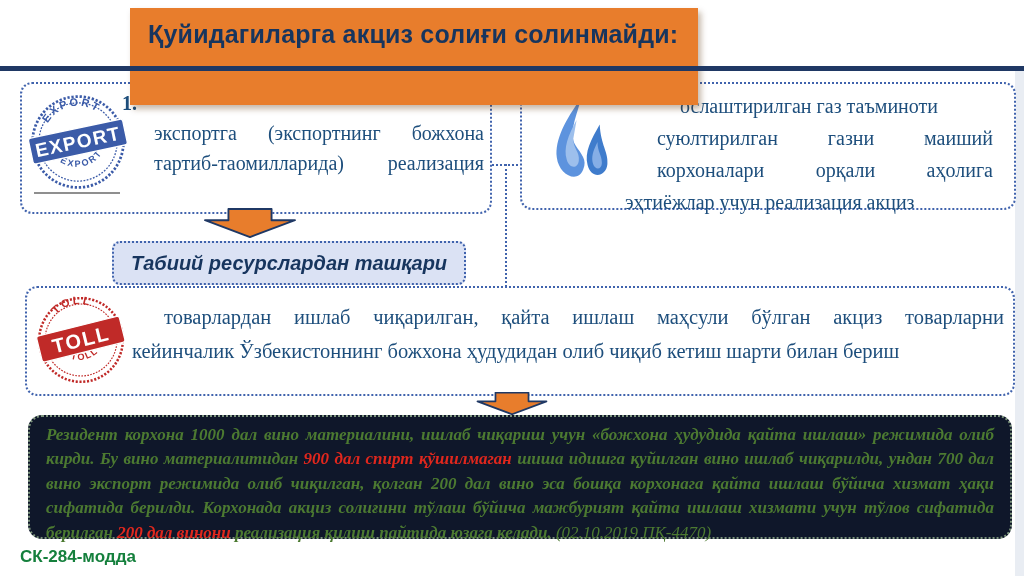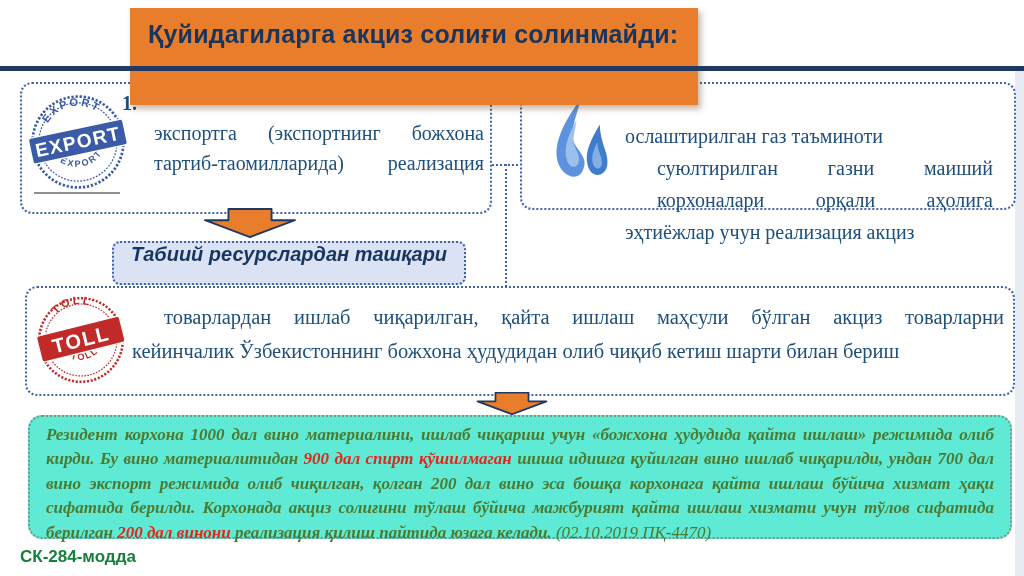--- a/index.html
+++ b/index.html
@@ -16,44 +16,44 @@
              font-size:25px;font-weight:bold;color:#17355e;letter-spacing:.2px;}
 
   
   .dbox{position:absolute;background:#fff;border:2px dotted #4063ad;border-radius:12px;z-index:1;}
   #box-export{left:20px;top:82px;width:468px;height:128px;}
   #box-gas{left:520px;top:82px;width:492px;height:124px;}
   #box-toll{left:25px;top:286px;width:986px;height:106px;}
 
   .btxt{position:absolute;color:#1d4e7c;font-size:20px;}
   .jline{text-align:justify;text-align-last:justify;margin-left:32px;}
-  .rline{text-align:left;margin-top:30px;}
+  .rline{text-align:center;}
   .nline{text-align:left;}
   .num{font-weight:bold;}
 
   #box-export .btxt{left:100px;top:4px;width:362px;line-height:30px;}
   #box-gas .btxt{left:103px;top:6px;width:368px;line-height:32px;}
   #box-toll .btxt{left:105px;top:12px;width:872px;line-height:34px;font-size:20.5px;}
 
   
   .conn-h{position:absolute;left:489px;top:164px;width:33px;height:0;border-top:2px dotted #4063ad;z-index:0;}
   .conn-v{position:absolute;left:505px;top:164px;width:0;height:123px;border-left:2px dotted #4063ad;z-index:0;}
 
   
   #note-natural{position:absolute;left:112px;top:241px;width:350px;height:40px;background:#dbe2f4;
                 border:2px dotted #4063ad;border-radius:8px;z-index:1;
-                display:flex;justify-content:center;}
+                display:flex;align-items:center;justify-content:center;}
   #note-natural span{font-family:"Liberation Sans","DejaVu Sans",sans-serif;font-weight:bold;font-style:italic;
                      font-size:20px;color:#17355e;}
 
   
   .arrow{position:absolute;z-index:2;}
 
   
-  #example{position:absolute;left:28px;top:415px;width:984px;height:124px;background:#5eead4;
+  #example{position:absolute;left:28px;top:415px;width:984px;height:124px;background:#0f172a;
            border:2px dotted #7d947d;border-radius:14px;z-index:1;box-sizing:border-box;}
   #example p{margin:6px 16px;font-size:17px;font-weight:bold;font-style:italic;color:#4c7a31;
              line-height:24.4px;text-align:justify;}
   #example .red{color:#e0271d;}
   #example .ref{font-weight:normal;}
 
   
   #footer{position:absolute;left:20px;top:547px;font-family:"Liberation Sans","DejaVu Sans",sans-serif;
           font-size:17px;font-weight:bold;color:#15803d;z-index:2;}
 

